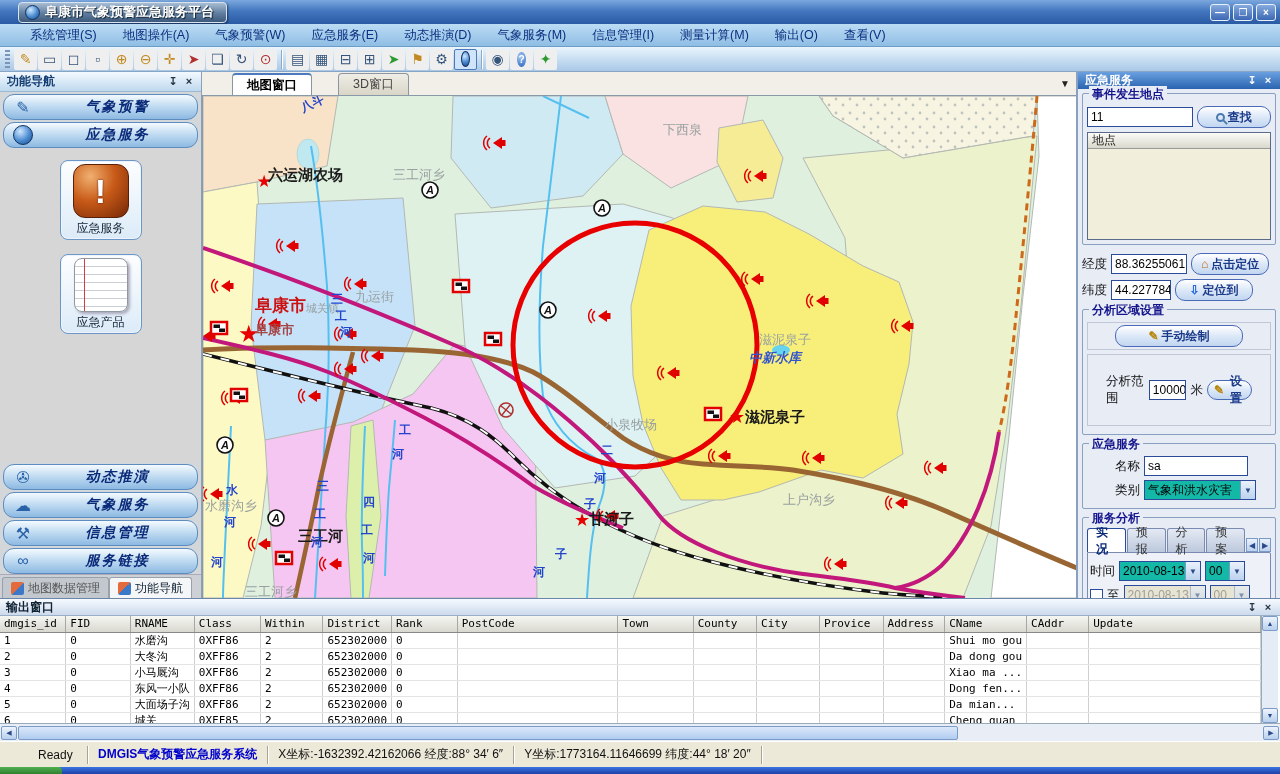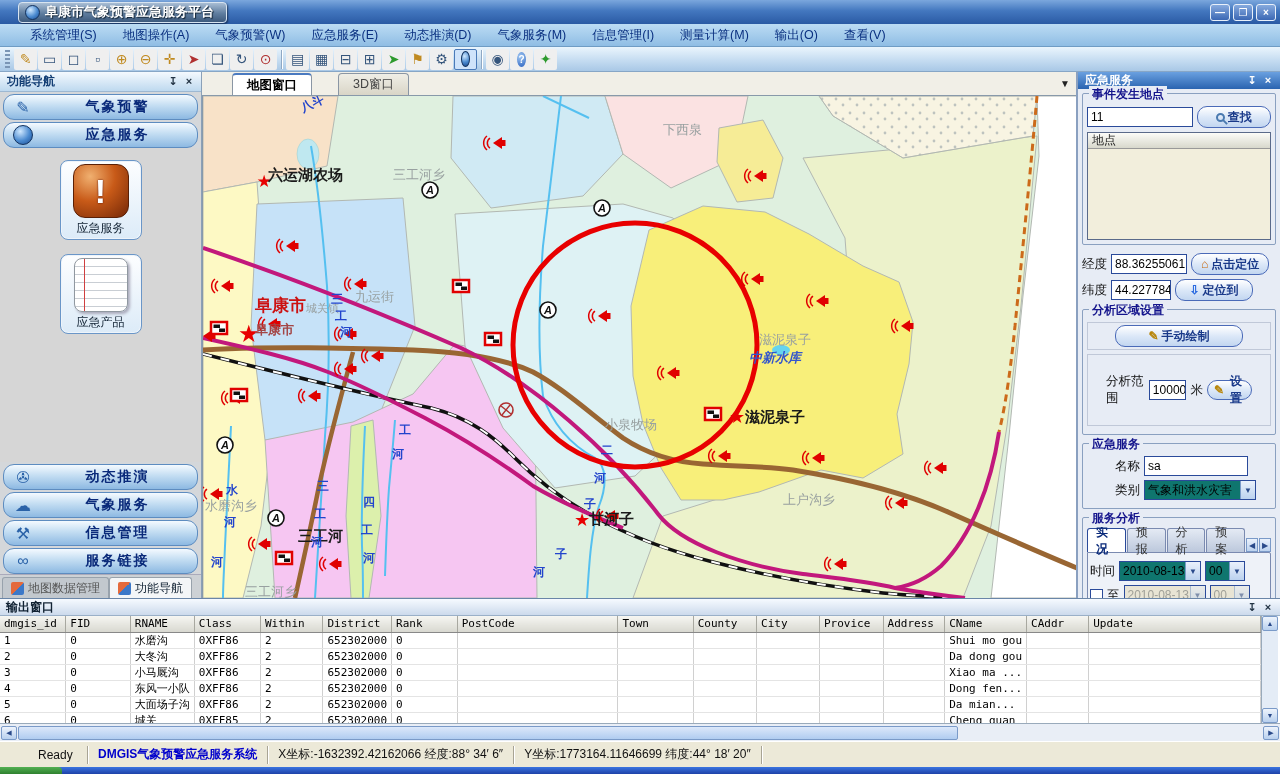--- a/index.html
+++ b/index.html
@@ -41,21 +41,21 @@
   
   .left-panel{width:202px;flex:0 0 202px;background:#d4d7da;border-right:1px solid #8aa0b8;display:flex;flex-direction:column;}
   .lp-header{height:20px;background:linear-gradient(180deg,#f4f9fe,#bed9ef);display:flex;align-items:center;
     padding:0 4px 0 7px;color:#123d73;font-weight:bold;border-bottom:1px solid #9db8d2;}
   .lp-header .sp{flex:1;}
   .small-btn{width:16px;height:14px;display:flex;align-items:center;justify-content:center;color:#234;font-size:11px;
     font-weight:bold;line-height:1;}
   .acc-btn{height:26px;margin:2px 3px 0 3px;border:1px solid #5d8cc0;border-radius:11px;
     background:linear-gradient(180deg,#f4faff 0%,#c3ddf2 45%,#8db9e2 100%);
     display:flex;align-items:center;position:relative;}
-  .acc-btn .lbl{flex:1;text-align:center;font-weight:bold;font-size:14px;color:#0a2a7a;letter-spacing:2px;}
+  .acc-btn .lbl{flex:1;text-align:center;font-weight:bold;font-size:14px;color:#0a2a7a;letter-spacing:2px;font-style:italic;}
   .acc-ico{width:30px;height:24px;margin-left:4px;display:flex;align-items:center;justify-content:center;font-size:16px;color:#2a62a8;}
   .acc-ico .globe-ico{width:20px;height:20px;}
   .lp-content{flex:1;background:#d6d6d6;display:flex;flex-direction:column;align-items:center;padding-top:12px;gap:14px;}
   .tool-btn{width:82px;height:80px;border:1px solid #6a96c8;border-radius:8px;
     background:linear-gradient(180deg,#fdfeff,#dcebf8);display:flex;flex-direction:column;align-items:center;
     justify-content:flex-start;padding-top:3px;box-shadow:0 0 0 1px #eef4fa inset;}
   .tool-btn .cap{font-size:12px;color:#123;margin-top:2px;}
   .ico-alert{width:56px;height:54px;border-radius:12px;
     background:radial-gradient(circle at 30% 22%,#f0b070,#c85a18 45%,#7c2c08 95%);
     border:1px solid #5a2006;display:flex;align-items:center;justify-content:center;
@@ -98,21 +98,21 @@
   .pill{border:1px solid #4a6ab8;border-radius:10px;background:linear-gradient(180deg,#ffffff,#dce8f8 50%,#c2d6f0);
     color:#1a3a8a;font-weight:bold;font-size:12px;display:inline-flex;align-items:center;justify-content:center;gap:3px;height:22px;}
   .row{display:flex;align-items:center;gap:4px;margin:4px 0;}
   .flbl{color:#111;font-size:12.5px;}
   .mag{width:9px;height:9px;border:2px solid #4a7ab0;border-radius:50%;position:relative;flex:0 0 auto;}
   .mag::after{content:"";position:absolute;width:6px;height:2px;background:#4a7ab0;transform:rotate(45deg);right:-5px;bottom:-3px;}
   .list-box{border:1px solid #5a6a8a;height:108px;display:flex;flex-direction:column;}
   .list-head{height:16px;background:linear-gradient(180deg,#fcfcf8,#d8d8cc);border-bottom:1px solid #999;
     padding:0 4px;display:flex;align-items:center;color:#222;}
   .list-body{flex:1;background:#f2eedc;}
-  .dd{background:#0f766e;border:1px solid #2a4a9a;height:20px;display:flex;align-items:center;}
+  .dd{background:#14b8a6;border:1px solid #2a4a9a;height:20px;display:flex;align-items:center;}
   .dd .val{flex:1;padding:0 3px;overflow:hidden;white-space:nowrap;}
   .dd .btn{width:15px;align-self:stretch;background:linear-gradient(180deg,#eaf1fc,#bcd2ee);border-left:1px solid #7a9ac8;
     display:flex;align-items:center;justify-content:center;font-size:8px;color:#2a4a8a;}
   .dd.dis{background:#e8e4d4;color:#a0a098;} .dd.dis .val{color:#a0a098;} .dd.dis .btn{opacity:.55;}
   .an-tabs{display:flex;align-items:flex-end;gap:1px;margin-top:2px;}
   .an-tab{height:24px;padding:0 8px;display:flex;align-items:center;border:1px solid #7a8ab0;border-bottom:none;
     border-radius:3px 3px 0 0;background:linear-gradient(180deg,#e4eaf4,#bcc8dc);color:#333;font-size:12px;}
   .an-tab.active{background:#fff;font-weight:bold;color:#0a2a7a;border-color:#2a4a9a;}
   .an-arrows{margin-left:auto;display:flex;gap:1px;}
   .an-arrows span{width:12px;height:14px;font-size:8px;color:#2a4a8a;display:flex;align-items:center;justify-content:center;

